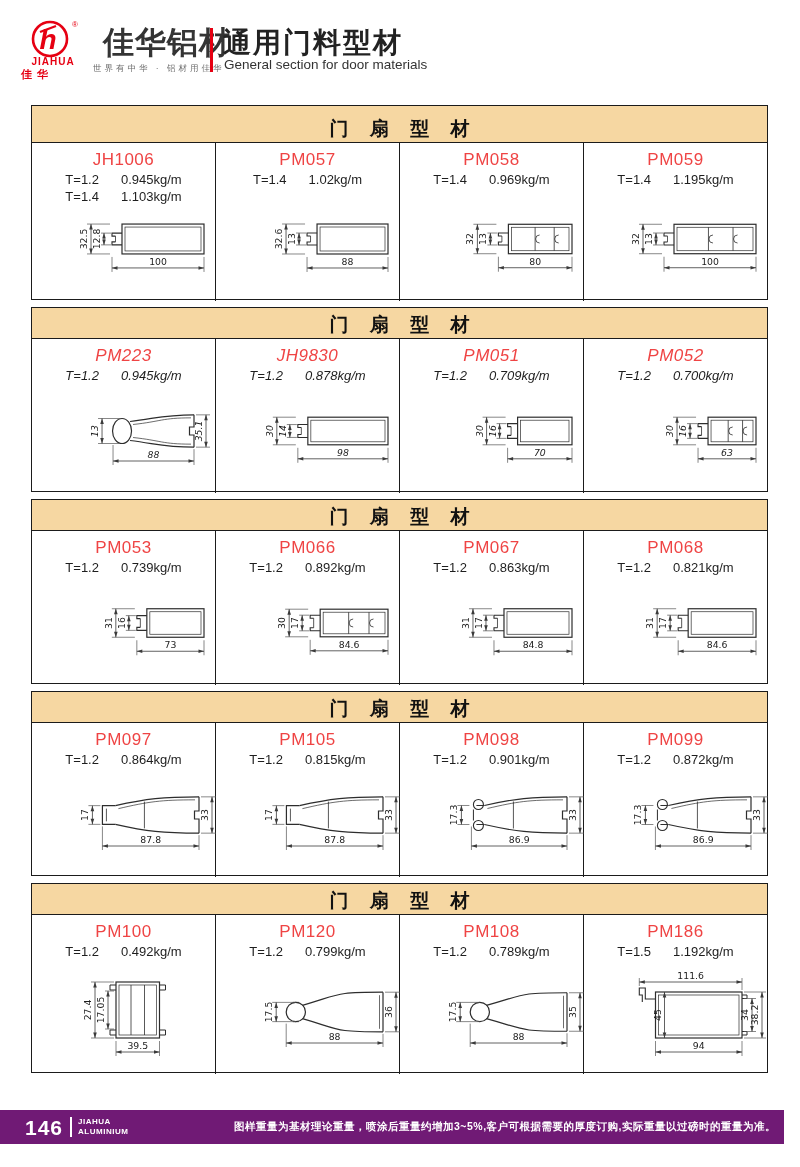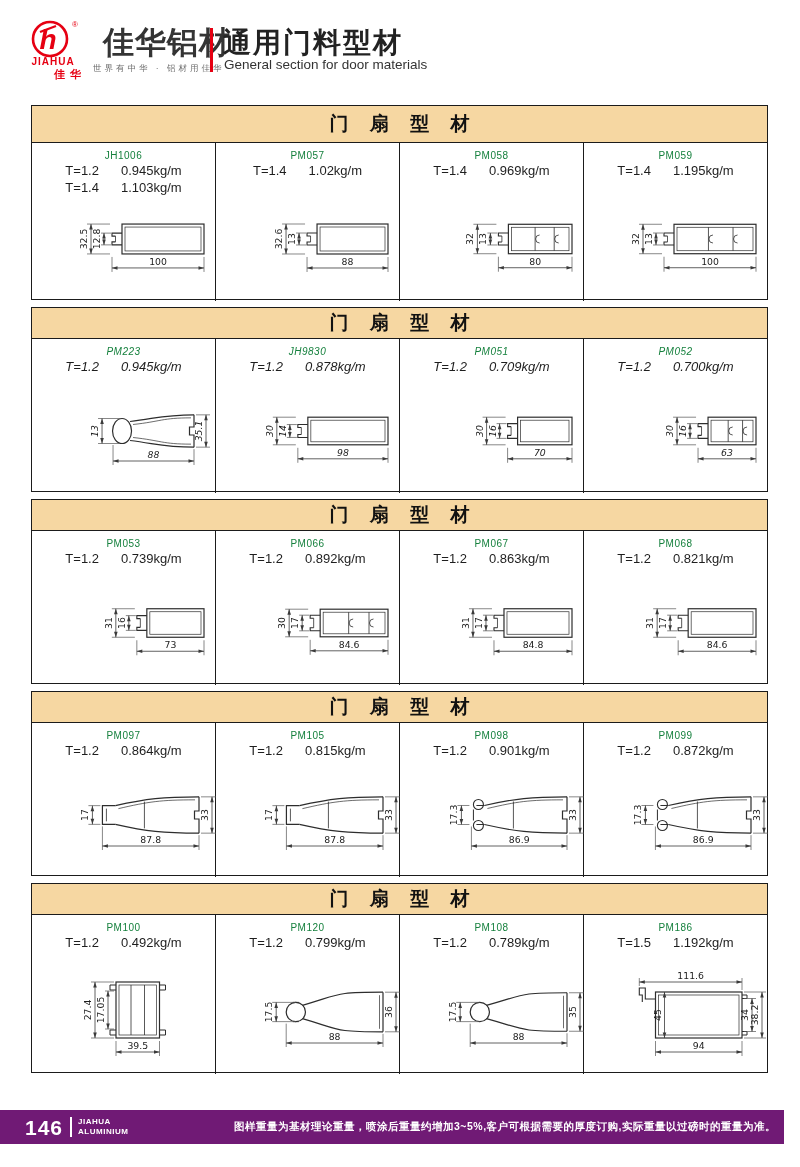--- a/index.html
+++ b/index.html
@@ -2,39 +2,39 @@
 <html><head>
 <meta charset="utf-8">
 <style>
   html,body{margin:0;padding:0;background:#fff;}
   .page{position:relative;width:800px;height:1167px;background:#fff;overflow:hidden;
         font-family:"Liberation Sans","DejaVu Sans",sans-serif;}
   
   .logo-svg{position:absolute;left:26px;top:18px;}
   .logo-en{position:absolute;left:20px;top:56px;width:66px;text-align:center;
            font-size:10px;font-weight:bold;letter-spacing:1px;}
-  .logo-cn{position:absolute;left:20px;top:67px;width:66px;text-align:right;
+  .logo-cn{position:absolute;left:4px;top:67px;width:66px;text-align:center;
            font-size:11px;font-weight:bold;letter-spacing:5px;font-family:Liberation Serif, serif;}
   .company-name{position:absolute;left:91px;top:22px;font-size:31px;font-weight:900;
                 color:#343434;letter-spacing:1px;margin-left:12px;}
   .tagline{position:absolute;left:93px;top:63px;font-size:8.5px;color:#6a6a6a;letter-spacing:3px;text-align:right;}
   .hdr-divider{position:absolute;left:210px;top:28px;width:3px;height:44px;}
   .title-cn{position:absolute;left:223px;top:24px;font-size:28px;font-weight:900;
             color:#222;letter-spacing:2px;}
   .title-en{position:absolute;left:224px;top:57px;font-size:13.5px;color:#333;}
   
   .section{position:absolute;left:31px;width:737px;border:1px solid #1b1b1b;
            box-sizing:border-box;background:#fff;}
-  .sec-head{display:flex;align-items:center;justify-content:center;
+  .sec-head{display:flex;align-items:flex-end;justify-content:center;
             border-bottom:1px solid #1b1b1b;box-sizing:border-box;}
   .sec-title{font-size:19px;font-weight:bold;color:#111;letter-spacing:8px;padding-left:8px;}
   .sec-body{display:flex;}
   .cell{flex:1;border-right:1px solid #1b1b1b;position:relative;box-sizing:border-box;}
   .cell:last-child{border-right:none;}
-  .code{text-align:center;margin-top:7px;font-size:10px;color:#15803d;letter-spacing:.5px;}
+  .code{text-align:center;margin-top:7px;font-size:17px;color:#ef4444;letter-spacing:.5px;}
   .spec{display:flex;justify-content:center;gap:22px;font-size:13px;color:#1e1e1e;margin-top:2px;}
   svg.draw{position:absolute;left:0;bottom:1px;font-family:"DejaVu Sans",sans-serif;}
   
   .footer-bar{position:absolute;left:0;top:1110px;width:784px;height:34px;
               display:flex;align-items:center;color:#fff;}
   .pageno{margin-left:25px;font-size:21px;font-weight:bold;letter-spacing:1px;line-height:1;}
   .fdiv{width:2px;height:20px;background:#fff;margin:0 6px 0 7px;}
   .fbrand{font-size:8px;font-weight:bold;line-height:1.2;letter-spacing:.5px;}
   .fnote{flex:1;text-align:right;padding-right:8px;font-size:10.5px;letter-spacing:.5px;font-weight:bold;}
 </style>

